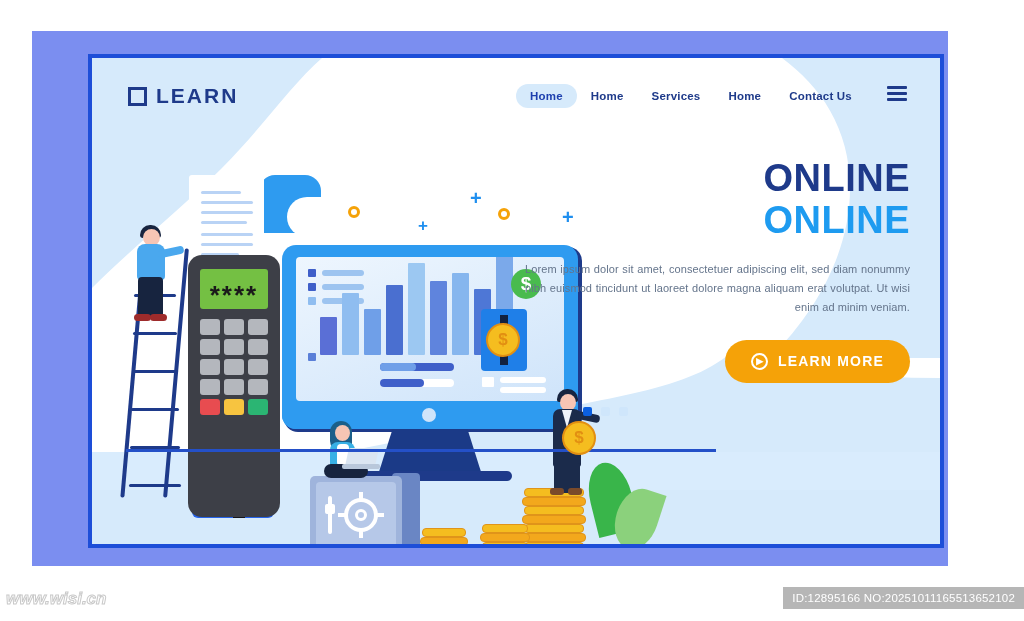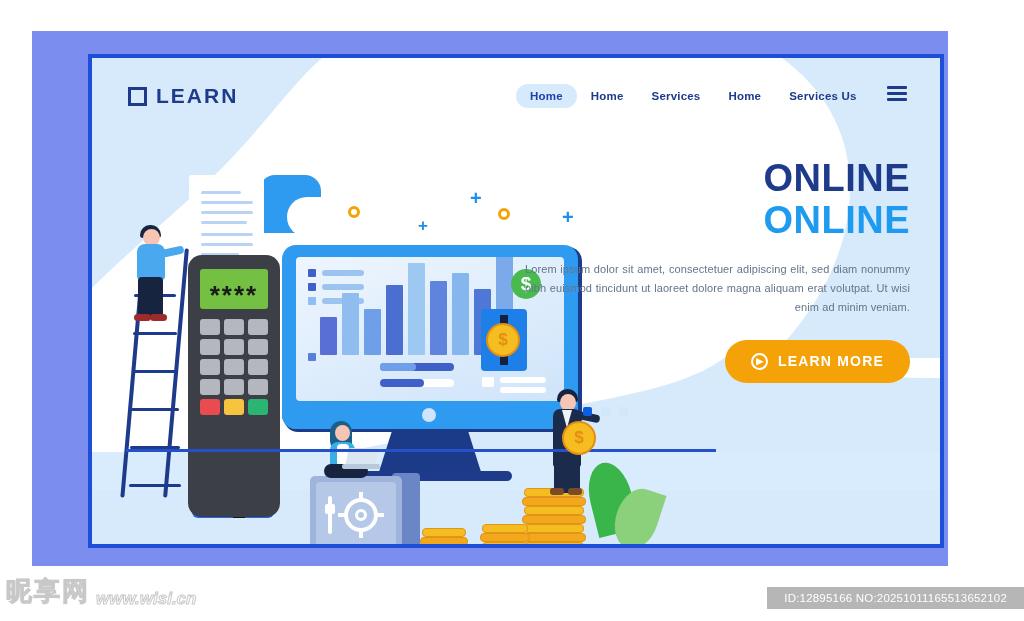--- a/index.html
+++ b/index.html
@@ -208,21 +208,21 @@
   
   .plus { position: absolute; color: #1f8fef; font-size: 20px; font-weight: 700; line-height: 1; }
   .ring { position: absolute; border: 3px solid #f5a208; border-radius: 50%; }
 
   
   .wm-left { position: absolute; left: 6px; bottom: 12px; display: flex; align-items: flex-end; gap: 6px; z-index: 60; }
   .wm-cn { font-size: 26px; font-weight: 700; color: #ffffff; -webkit-text-stroke: 1px #c8c8c8;
            letter-spacing: 2px; text-shadow: 0 0 1px #bbb; }
   .wm-url { font-size: 17px; font-style: italic; font-weight: 700; color: #ffffff; -webkit-text-stroke: 1px #c9c9c9; }
   .wm-right { position: absolute; right: 0; bottom: 12px; background: #b6b6b6; color: #ffffff;
-              font-size: 11.5px; padding: 5px 17px; letter-spacing: .2px; z-index: 60; }
+              font-size: 11.5px; padding: 5px 9px; letter-spacing: .2px; z-index: 60; }
 </style>
 </head>
 <body>
 
 <div id="canvas">
 
   <div class="outer-frame"></div>
   <div class="inner-border"></div>
 
   <div class="page">
@@ -236,21 +236,21 @@
     <div class="header">
       <div class="logo">
         <span class="logo-mark"></span>
         <span class="logo-text">LEARN</span>
       </div>
       <div class="nav">
         <div class="nav-item active">Home</div>
         <div class="nav-item">Home</div>
         <div class="nav-item">Services</div>
         <div class="nav-item">Home</div>
-        <div class="nav-item">Services Us</div>
+        <div class="nav-item">Contact Us</div>
       </div>
       <div class="hamburger">
         <span></span>
         <span></span>
         <span></span>
       </div>
     </div>
 
     <div class="hero">
       <h1>ONLINE</h1>
@@ -430,17 +430,16 @@
       <div class="coin" style="left:470px; top:363px; width:34px; height:34px; font-size:17px; line-height:30px; z-index:5;">$</div>
 
       <div class="leaf" style="left:498px; top:404px; width:42px; height:72px; transform:rotate(-14deg);"></div>
       <div class="leaf2" style="left:524px; top:430px; width:42px; height:62px; transform:rotate(18deg);"></div>
 
       <div class="floor-line"></div>
     </div>
   </div>
 
   <div class="wm-left">
-    <span class="wm-cn">昵享网</span>
     <span class="wm-url">www.wisi.cn</span>
   </div>
   <div class="wm-right">ID:12895166 NO:20251011165513652102</div>
 </div>
 
 </body></html>

